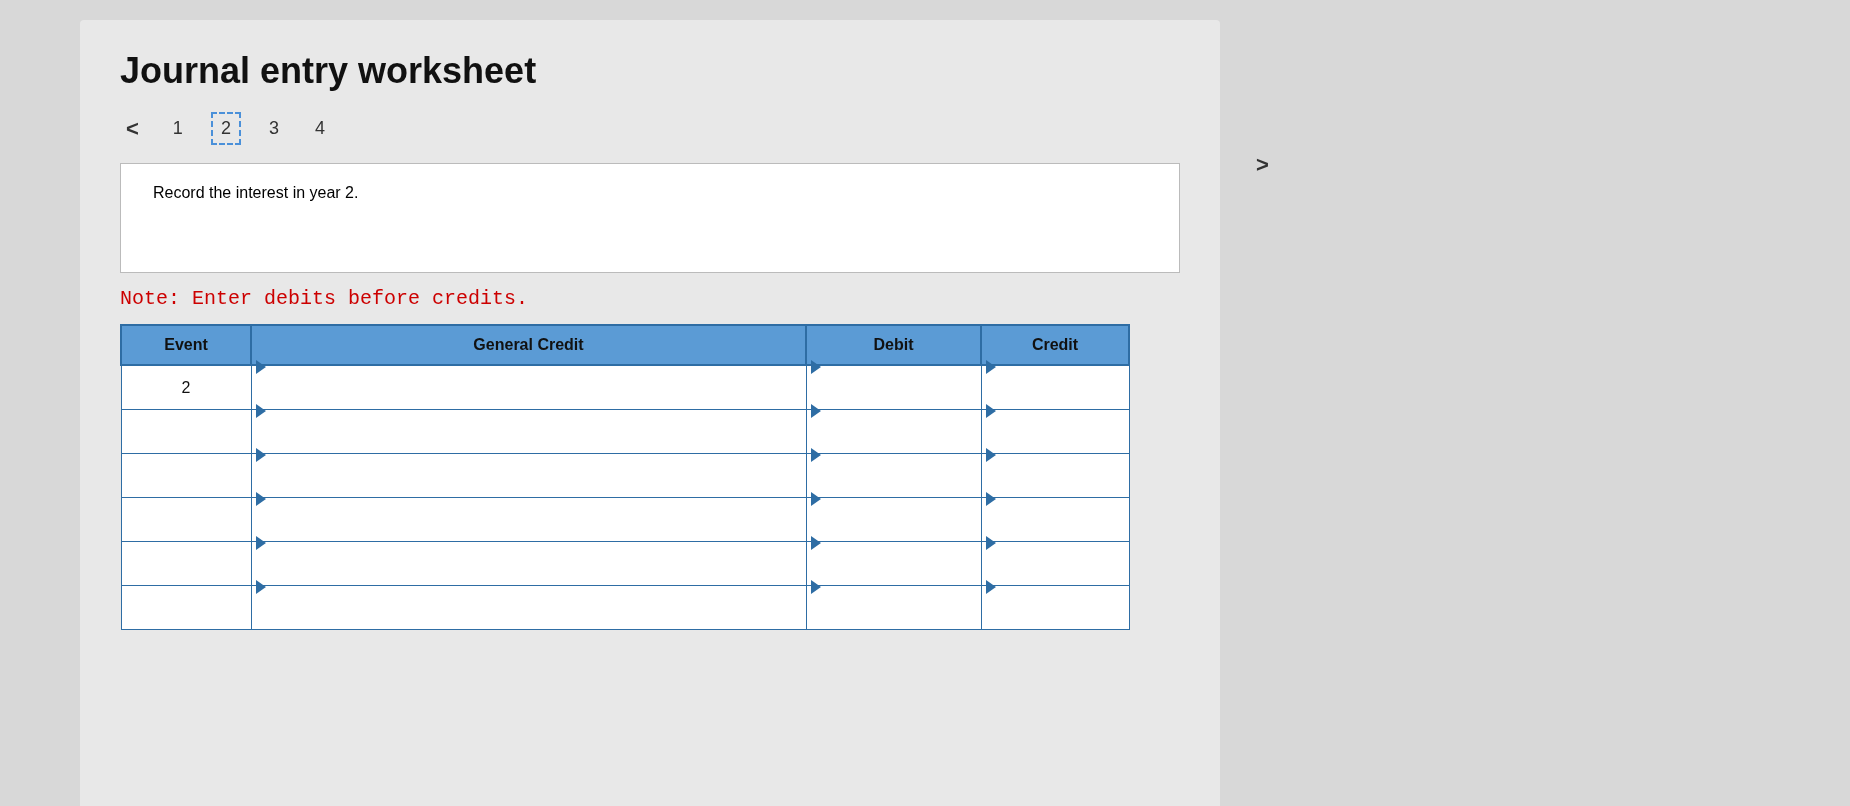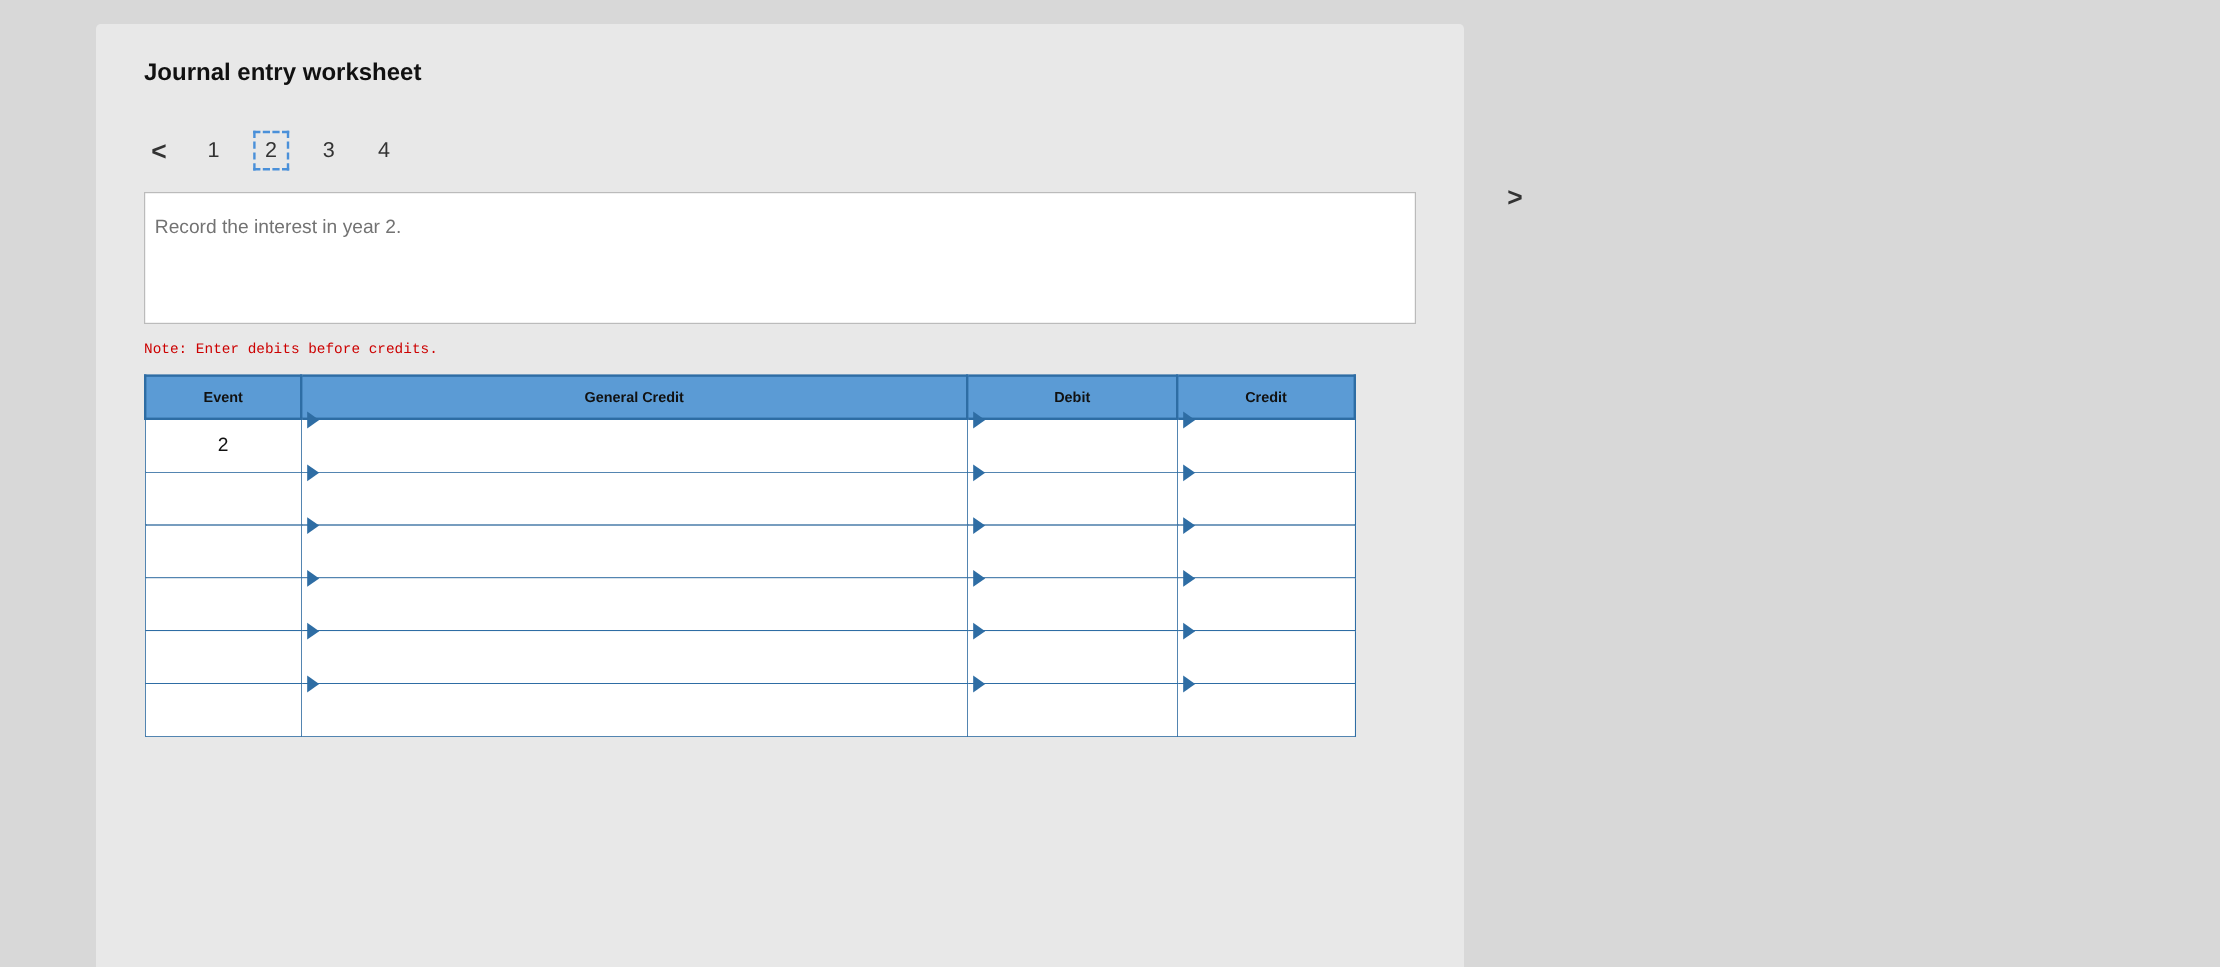--- a/index.html
+++ b/index.html
@@ -21,24 +21,24 @@
 
     .main-container {
       background-color: #e8e8e8;
       width: 1140px;
       min-height: 760px;
       padding: 30px 40px;
       border-radius: 4px;
     }
 
     .page-title {
-      font-size: 20px;
+      font-size: 36px;
       font-weight: bold;
       color: #111;
-      margin-bottom: 36px;
+      margin-bottom: 20px;
     }
 
     .tab-nav {
       display: flex;
       align-items: center;
       gap: 20px;
       margin-bottom: 18px;
     }
 
     .nav-arrow {
@@ -57,45 +57,45 @@
     }
 
     .tab-item.active {
       border: 2px dashed #4a90d9;
       color: #333;
     }
 
     .instruction-box {
       border: 1px solid #bbb;
       background-color: #fff;
-      padding: 20px 8px;
+      padding: 20px 32px;
       min-height: 110px;
       margin-bottom: 14px;
       font-size: 16px;
-      color: #737373;
+      color: #000000;
     }
 
     .note-text {
       color: #cc0000;
-      font-size: 12px;
+      font-size: 20px;
       margin-bottom: 14px;
       font-family: 'Courier New', monospace;
     }
 
     .journal-table {
       border-collapse: collapse;
       width: 100%;
       max-width: 1010px;
     }
 
     .journal-table thead tr th {
       background-color: #5b9bd5;
       color: #111;
       font-weight: bold;
-      font-size: 12px;
+      font-size: 16px;
       padding: 10px 16px;
       border: 2px solid #2e6da4;
       text-align: center;
     }
 
     .journal-table tbody tr td {
       border: 1px solid #2e6da4;
       padding: 0;
       height: 36px;
       position: relative;

